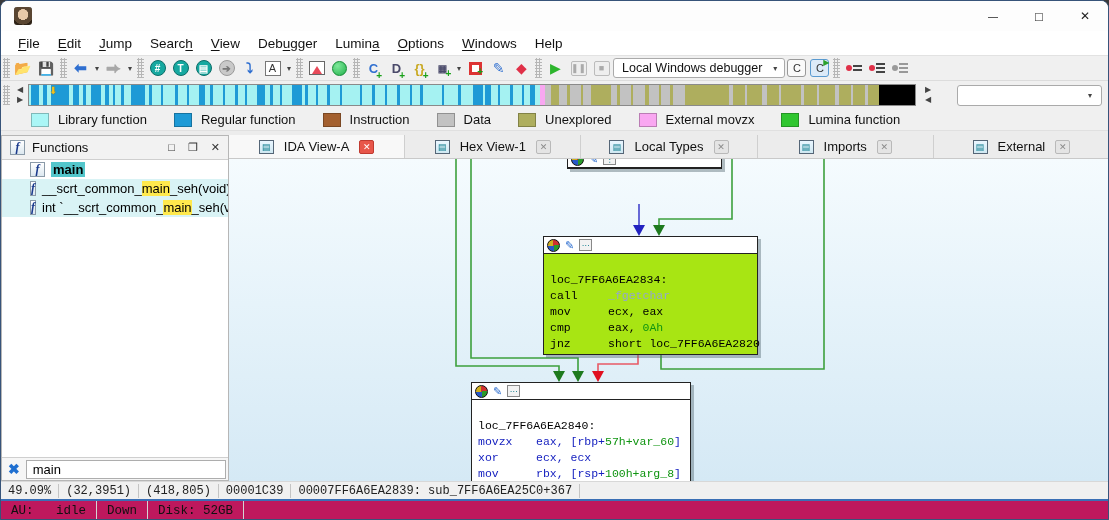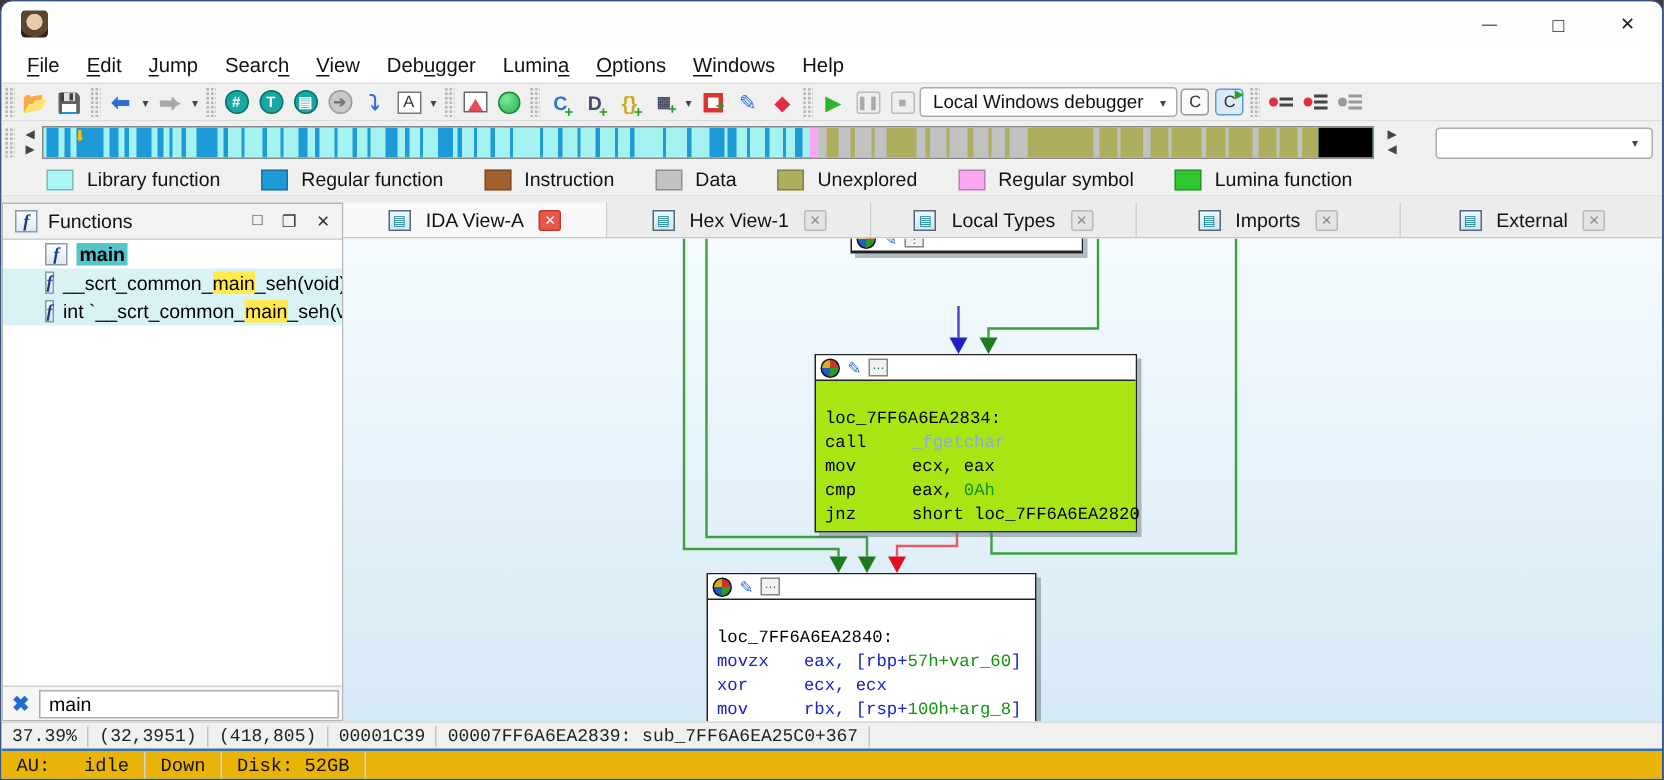--- a/index.html
+++ b/index.html
@@ -106,21 +106,21 @@
   .block1 { left:338px; top:-9px; width:155px; }
   .block1 .blockbody { padding-left:15px; }
   .block2 { left:314px; top:77px; width:215px; }
   .block3 { left:242px; top:223px; width:220px; height:150px; }
   
   .statusstrip { position:absolute; left:0; top:480px; width:100%; height:20px; display:flex; }
   .statusleft { width:228px; background:#f5f5f5; border-top:1px solid #d8d8d8; display:flex; align-items:center; padding-left:7px; font-size:13px; color:#111; }
   .statusfields { flex:1; background:#f0f0f0; border-top:1px solid #d8d8d8; border-bottom:2px solid #3a6fb5; display:flex; align-items:center; font-family:"Liberation Mono","DejaVu Sans Mono",monospace; font-size:12px; color:#222; overflow:hidden; }
   .sfield { padding:0 7px; border-right:1px solid #c4c4c4; white-space:pre; }
   
-  .bottomrow { position:absolute; left:0; top:500px; width:100%; height:20px; background:#eab308; display:flex; align-items:center; font-family:"Liberation Mono","DejaVu Sans Mono",monospace; font-size:12.5px; color:#111; }
+  .bottomrow { position:absolute; left:0; top:500px; width:100%; height:20px; background:#be185d; display:flex; align-items:center; font-family:"Liberation Mono","DejaVu Sans Mono",monospace; font-size:12.5px; color:#111; }
   .bfield { padding:0 10px; border-right:1px solid #d4d4d4; height:100%; display:flex; align-items:center; white-space:pre; }
 </style>
 </head>
 <body>
 
 <div class="window">
 
   <div class="titlebar">
     <div class="appicon"></div>
     <div class="wbtns">
@@ -353,21 +353,21 @@
       <span class="legitem">
         <span class="swatch" style="background: rgb(194, 194, 194);"></span>
         <span>Data</span>
       </span>
       <span class="legitem">
         <span class="swatch" style="background: rgb(174, 174, 94);"></span>
         <span>Unexplored</span>
       </span>
       <span class="legitem">
         <span class="swatch" style="background: rgb(249, 167, 241);"></span>
-        <span>Regular symbol</span>
+        <span>External movzx</span>
       </span>
       <span class="legitem">
         <span class="swatch" style="background: rgb(47, 198, 47);"></span>
         <span>Lumina function</span>
       </span>
     </div>
 
   <div class="main">
 
     <div class="panel">
@@ -467,21 +467,21 @@
             <span class="gicon">⋯</span>
           </div>
           <div class="blockbody" id="blockbody-2"><div class="line">&nbsp;</div><div class="line"><span style="color: rgb(0, 0, 0);">loc_7FF6A6EA2840:</span></div><div class="line"><span class="mn" style="color: rgb(23, 34, 192);">movzx</span><span style="color: rgb(23, 34, 192);">eax, [rbp+</span><span style="color: rgb(15, 148, 16);">57h+var_60</span><span style="color: rgb(23, 34, 192);">]</span></div><div class="line"><span class="mn" style="color: rgb(23, 34, 192);">xor</span><span style="color: rgb(23, 34, 192);">ecx, ecx</span></div><div class="line"><span class="mn" style="color: rgb(23, 34, 192);">mov</span><span style="color: rgb(23, 34, 192);">rbx, [rsp+</span><span style="color: rgb(15, 148, 16);">100h+arg_8</span><span style="color: rgb(23, 34, 192);">]</span></div></div>
         </div>
       </div>
     </div>
   </div>
 
   <div class="statusstrip">
     <div class="statusfields" id="statusfields">
-        <span class="sfield">37.39%</span>
+        <span class="sfield">49.09%</span>
         <span class="sfield">(32,3951)</span>
         <span class="sfield">(418,805)</span>
         <span class="sfield">00001C39</span>
         <span class="sfield">00007FF6A6EA2839: sub_7FF6A6EA25C0+367</span>
       </div>
   </div>
 
   <div class="bottomrow" id="bottomrow">
       <span class="bfield">AU:   idle</span>
       <span class="bfield">Down</span>

